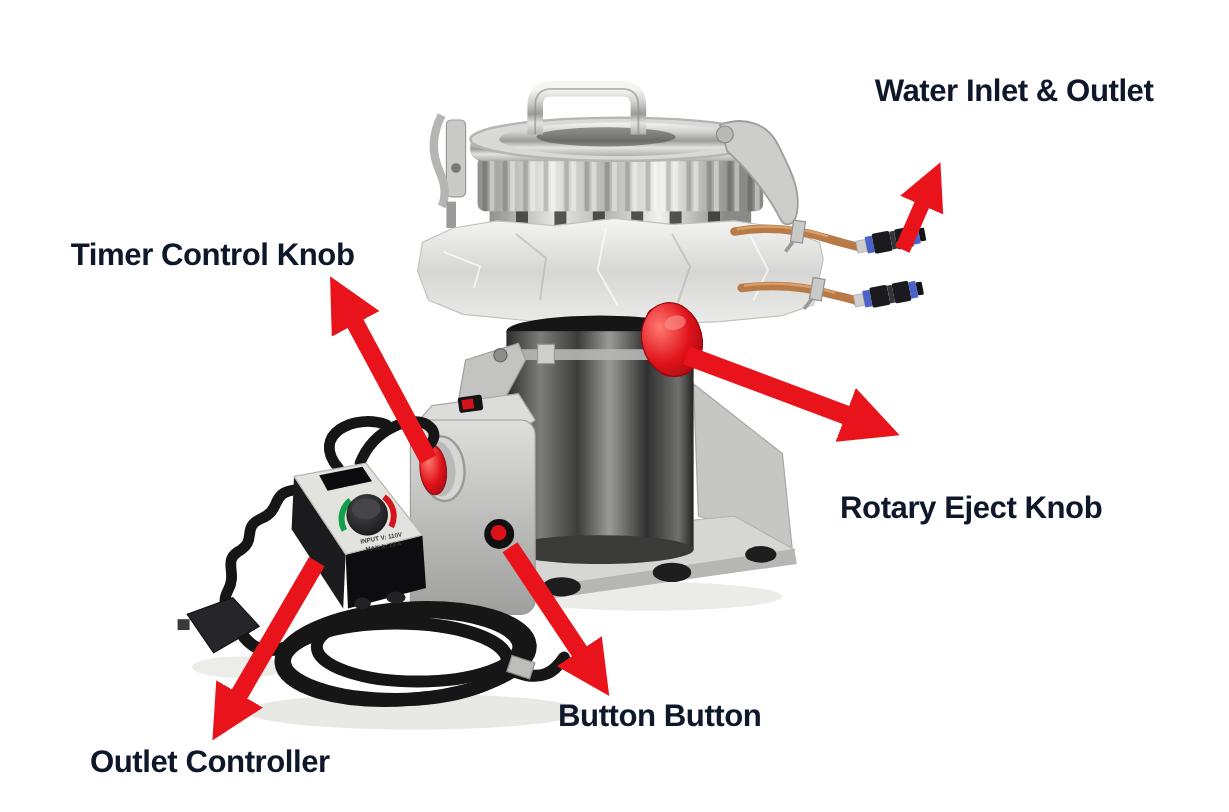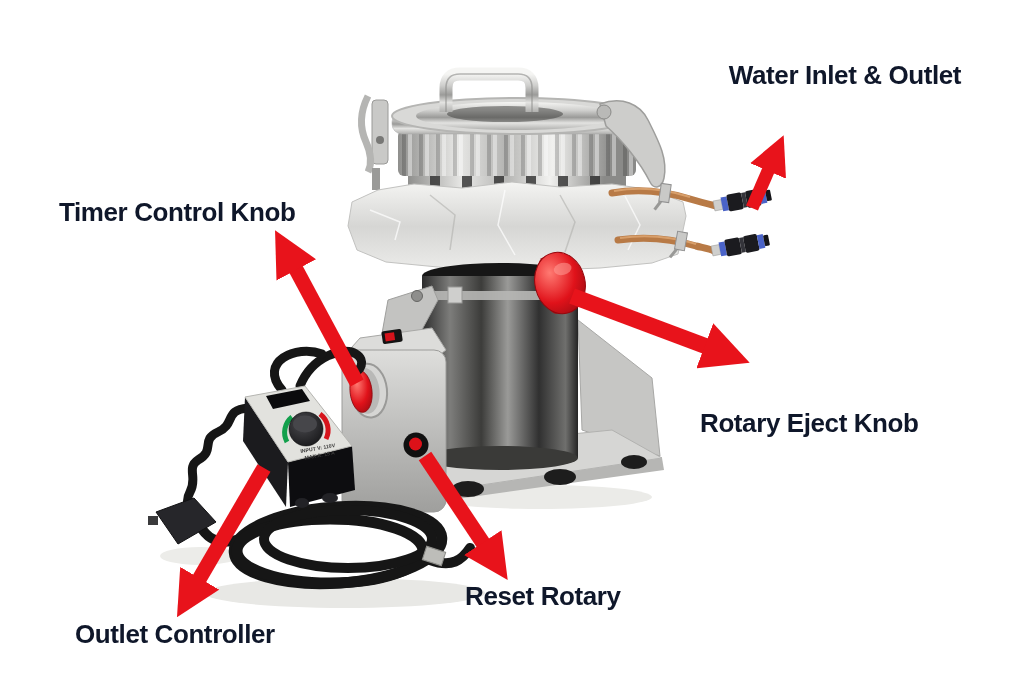--- a/index.html
+++ b/index.html
@@ -241,15 +241,15 @@
       <line x1="425" y1="456" x2="489" y2="552" stroke-width="15" marker-end="url(#ah)"></line>
       <line x1="264" y1="468" x2="194" y2="588" stroke-width="15" marker-end="url(#ah)"></line>
     </g>
   </svg>
 
   <div class="lbl center" style="left:695px;top:57px;width:300px;">
     <div>Water Inlet &amp; Outlet</div>
   </div>
   <div class="lbl" style="left:59px;top:194px;">Timer Control Knob</div>
   <div class="lbl" style="left:700px;top:358px;margin-top:47px;">Rotary Eject Knob</div>
-  <div class="lbl" style="left:465px;top:578px;">Reset Rotary</div>
+  <div class="lbl" style="left:465px;top:578px;">Button Button</div>
   <div class="lbl" style="left:75px;top:616px;">Outlet Controller</div>
 </div>
 
 </body></html>

